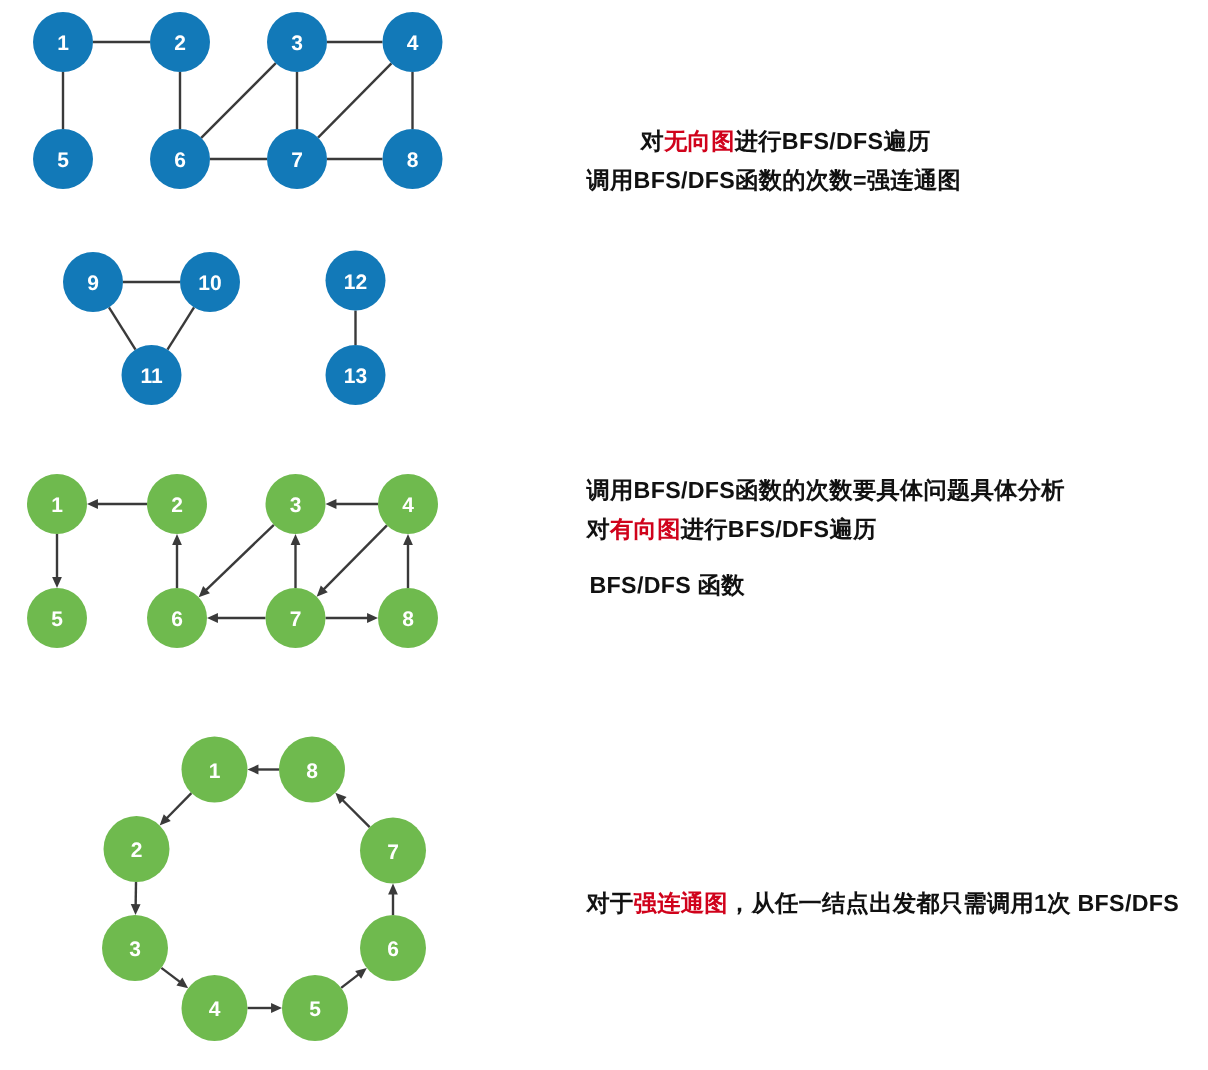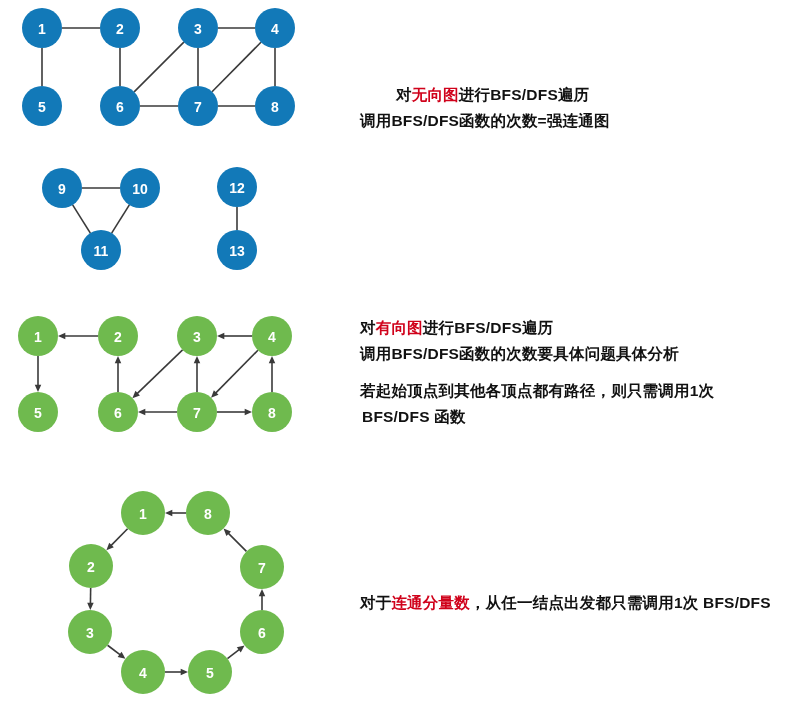--- a/index.html
+++ b/index.html
@@ -43,21 +43,21 @@
     fill: none;
   }
   .text-block {
     position: absolute;
     font-family: "Liberation Sans", "DejaVu Sans", sans-serif;
     color: #111111;
     font-weight: 700;
     line-height: 1.65;
     letter-spacing: 0.2px;
   }
-  .text-block .ln { display: block; white-space: nowrap; }
+  .text-block .ln { display: block; white-space: nowrap; margin-left: 31px; }
   .text-block .gap { display: block; height: 12px; }
   .hl { color: #d0021b; }
   #note-1 { left: 360px; top: 82px; font-size: 15.5px; }
   #note-2 { left: 360px; top: 315px; font-size: 15.5px; }
   #note-3 { left: 360px; top: 590px; font-size: 15.5px; }
   #note-1 .ln.l1 { padding-left: 36px; }
   #note-1 .ln.l3 { padding-left: 4px; }
   #note-2 .ln.l4 { padding-left: 2px; }
 </style>
 </head>
@@ -249,23 +249,22 @@
       </g>
     </svg>
 
   <div class="text-block" id="note-1">
     <span class="ln l1"><span>对</span><span class="hl">无向图</span><span>进行BFS/DFS遍历</span></span>
     <span class="ln l2">调用BFS/DFS函数的次数=强连通图</span>
     <span class="gap"></span>
   </div>
 
   <div class="text-block" id="note-2">
+    <span class="ln l2">调用BFS/DFS函数的次数要具体问题具体分析</span>
     <span class="ln l1"><span>对</span><span class="hl">有向图</span><span>进行BFS/DFS遍历</span></span>
-    <span class="ln l2">调用BFS/DFS函数的次数要具体问题具体分析</span>
     <span class="gap"></span>
-    <span class="ln l3">若起始顶点到其他各顶点都有路径，则只需调用1次</span>
     <span class="ln l4">BFS/DFS 函数</span>
   </div>
 
   <div class="text-block" id="note-3">
-    <span class="ln l1"><span>对于</span><span class="hl">连通分量数</span><span>，从任一结点出发都只需调用1次 BFS/DFS</span></span>
+    <span class="ln l1"><span>对于</span><span class="hl">强连通图</span><span>，从任一结点出发都只需调用1次 BFS/DFS</span></span>
   </div>
 </div>
 
 </body></html>

